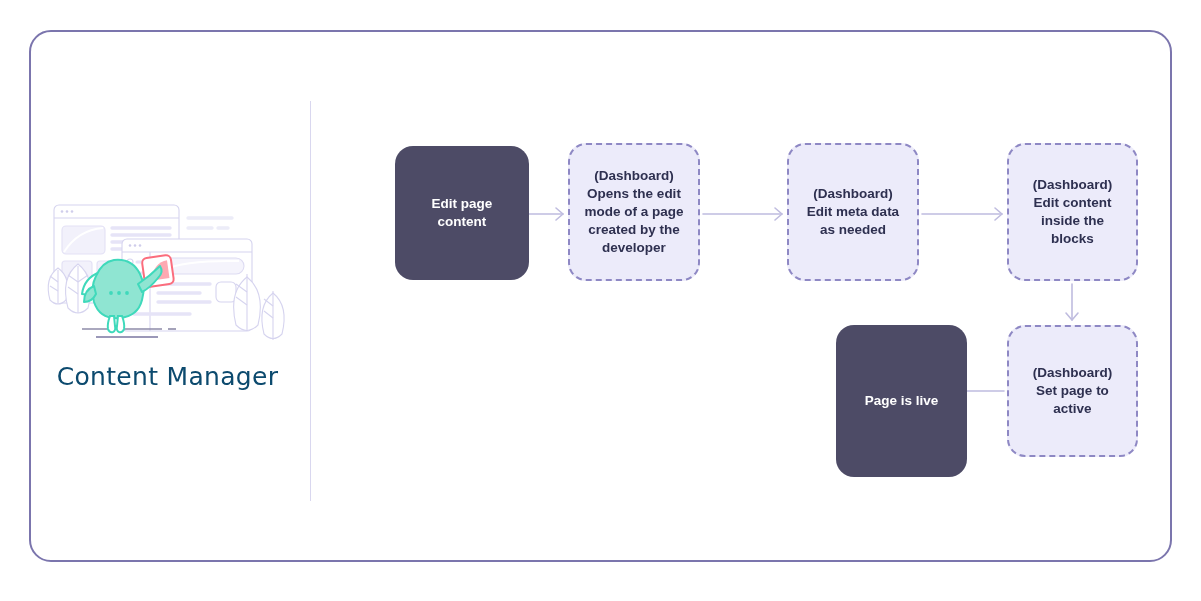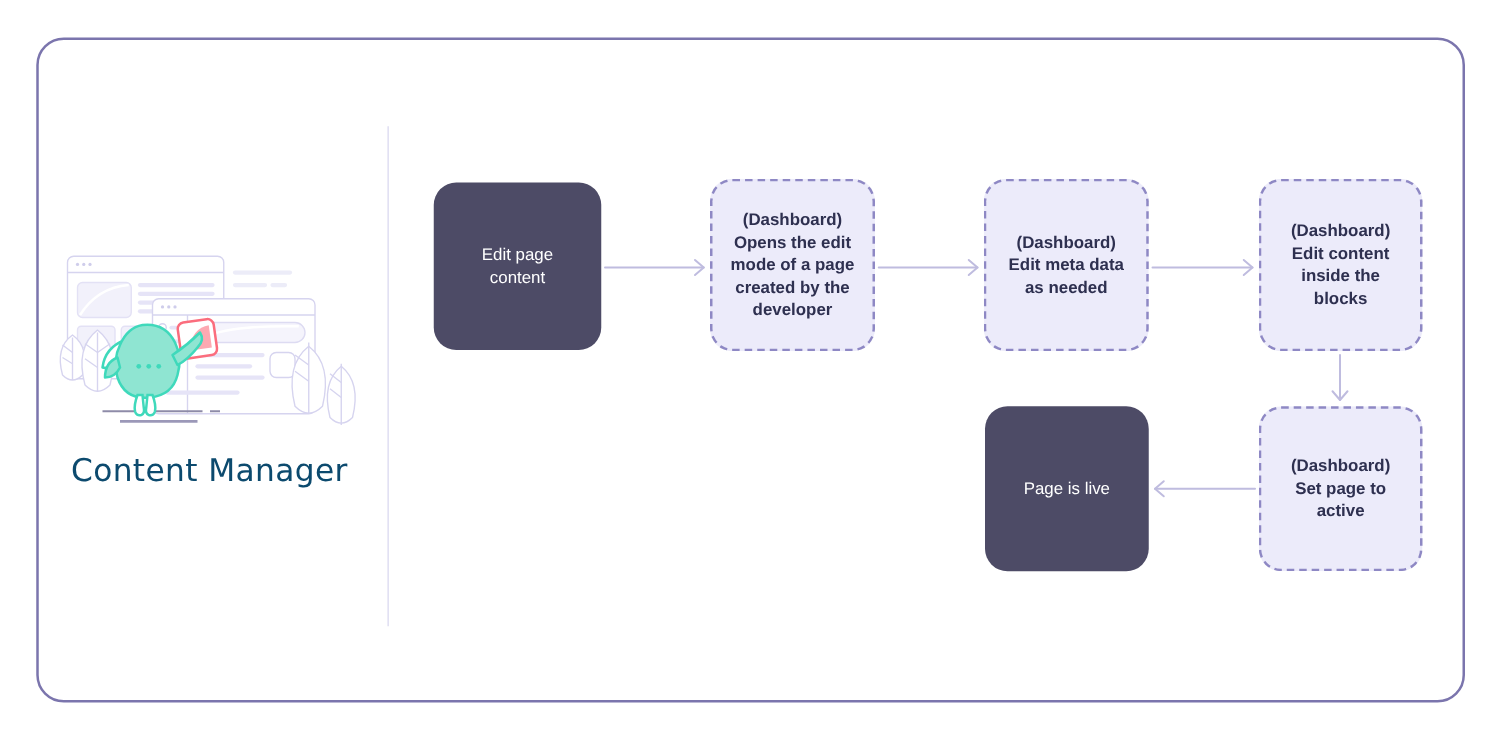--- a/index.html
+++ b/index.html
@@ -88,37 +88,38 @@
   }
   .node .node-label {
     display: block;
     white-space: pre-line;
     padding: 0 8px;
   }
   .node--solid {
     background: #4d4b66;
     color: #ffffff;
     font-size: 13.5px;
-    font-weight: 400;
+    font-weight: 700;
+    margin-left: 48px;
   }
   .node--dashed {
     background: #ecebfa;
     border: 2px dashed #8e88c4;
     color: #2e3050;
     font-size: 13.5px;
     font-weight: 700;
   }
 
   
   #node-edit-page-content { left: 347px; top: 146px; width: 134px; height: 134px; }
   #node-open-edit-mode    { left: 568px; top: 143px; width: 132px; height: 138px; }
   #node-edit-meta-data    { left: 787px; top: 143px; width: 132px; height: 138px; }
   #node-edit-blocks       { left: 1007px; top: 143px; width: 131px; height: 138px; }
   #node-set-page-active   { left: 1007px; top: 325px; width: 131px; height: 132px; }
-  #node-page-is-live      { left: 788px; top: 325px; width: 131px; height: 132px; }
+  #node-page-is-live      { left: 788px; top: 325px; width: 131px; height: 152px; }
 
   
   .connectors {
     position: absolute;
     left: 0; top: 0;
     width: 1201px; height: 601px;
     pointer-events: none;
   }
 </style>
 </head>

